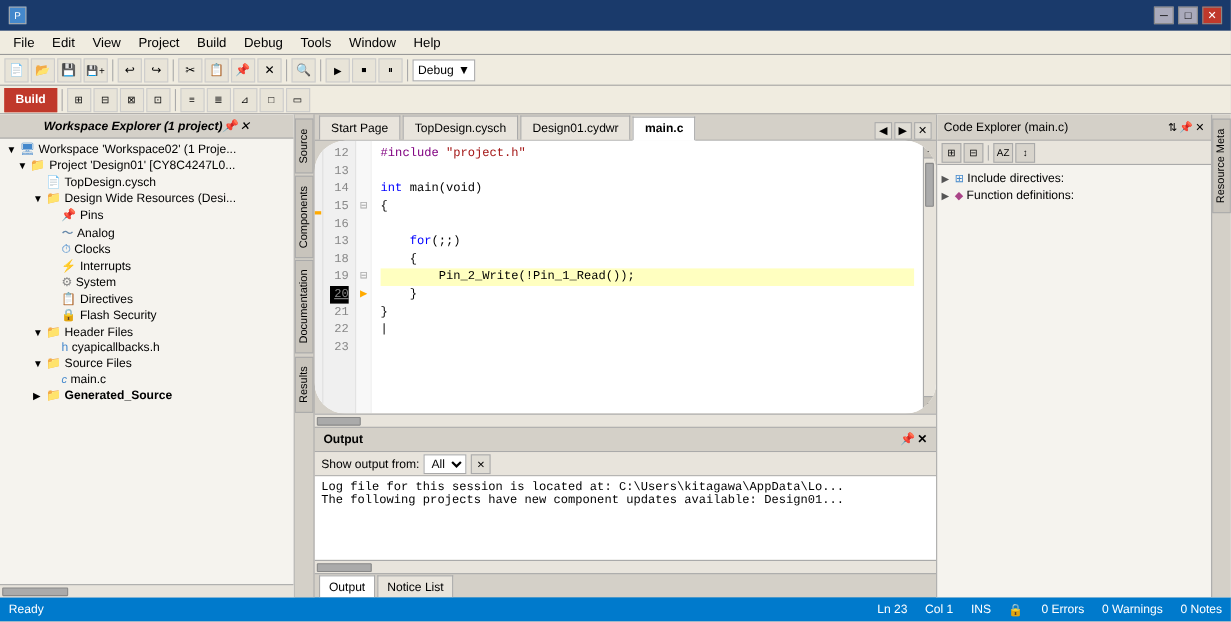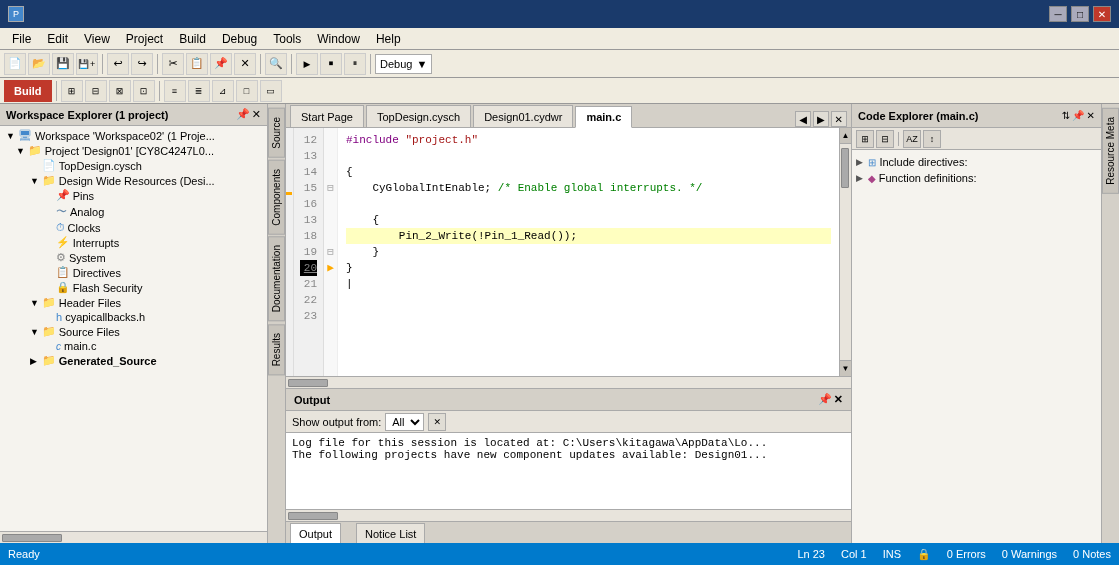--- a/index.html
+++ b/index.html
@@ -134,21 +134,21 @@
   <div class="tb-btn" style="font-size:9px;">≡</div>
   <div class="tb-btn" style="font-size:9px;">≣</div>
   <div class="tb-btn" style="font-size:9px;">⊿</div>
   <div class="tb-btn" style="font-size:9px;">□</div>
   <div class="tb-btn" style="font-size:9px;">▭</div>
 </div>
 
 <div id="main-layout" style="display:flex;height:calc(565px - 28px - 22px - 28px - 26px - 22px);">
 
   <div id="left-panel" style="width:268px;background:#f5f3ee;border-right:1px solid #aaa;display:flex;flex-direction:column;overflow:hidden;">
-    <div id="workspace-header" style="background:#d4d0c8;border-bottom:1px solid #aaa;padding:2px 6px;font-size:11px;display:flex;align-items:center;justify-content:space-between;height:22px;">
+    <div id="workspace-header" style="background:#d4d0c8;border-bottom:1px solid #aaa;padding:2px 6px;font-size:11px;display:flex;align-items:center;justify-content:center;height:22px;font-style:italic;">
       <span style="font-weight:bold;font-size:11px;">Workspace Explorer (1 project)</span>
       <div style="display:flex;gap:2px;">
         <span style="cursor:pointer;font-size:11px;">📌</span>
         <span style="cursor:pointer;font-size:11px;">✕</span>
       </div>
     </div>
     <div id="tree-area" style="flex:1;overflow-y:auto;padding:2px;font-size:11px;">
 
       <div class="tree-item" style="padding:1px 0;display:flex;align-items:center;">
         <span style="width:4px;"></span>
@@ -275,21 +275,21 @@
       <div class="tab active" style="background:#fff;border:1px solid #aaa;border-bottom:1px solid #fff;padding:2px 10px;font-size:11px;cursor:pointer;height:22px;display:flex;align-items:center;margin-right:2px;position:relative;top:1px;z-index:1;">
         <span style="font-weight:bold;">main.c</span>
       </div>
       <div style="margin-left:auto;display:flex;gap:2px;align-items:center;padding-right:4px;">
         <div style="font-size:10px;cursor:pointer;padding:0 3px;background:#e0ddd5;border:1px solid #aaa;height:16px;display:flex;align-items:center;">◀</div>
         <div style="font-size:10px;cursor:pointer;padding:0 3px;background:#e0ddd5;border:1px solid #aaa;height:16px;display:flex;align-items:center;">▶</div>
         <div style="font-size:10px;cursor:pointer;padding:0 3px;background:#e0ddd5;border:1px solid #aaa;height:16px;display:flex;align-items:center;">✕</div>
       </div>
     </div>
 
-    <div id="code-area" style="flex:1;background:#fff;overflow:hidden;display:flex;flex-direction:row;">
+    <div id="code-area" style="flex:1;background:#fff;overflow:hidden;display:flex;flex-direction:row;border-radius:28px;">
 
       <div style="width:8px;background:#f0f0f0;border-right:1px solid #ddd;position:relative;">
         <div style="position:absolute;top:64px;left:0;width:6px;height:3px;background:#ffaa00;"></div>
       </div>
 
       <div id="line-nums" style="background:#f0f0f0;border-right:1px solid #ddd;padding:4px 6px;font-family:'Courier New',monospace;font-size:11px;color:#888;line-height:16px;min-width:30px;text-align:right;user-select:none;">
         <div>12</div>
         <div>13</div>
         <div>14</div>
         <div>15</div>
@@ -314,23 +314,24 @@
         <div style="height:16px;color:#aaa;text-align:center;">⊟</div>
         <div style="height:16px;color:#ffaa00;text-align:center;">▶</div>
         <div style="height:16px;"></div>
         <div style="height:16px;"></div>
         <div style="height:16px;"></div>
       </div>
 
       <div id="code-content" style="flex:1;padding:4px 8px;font-family:'Courier New',monospace;font-size:11px;line-height:16px;overflow:auto;background:#fff;">
         <div class="code-line"><span style="color:#800080;">#include</span> <span style="color:#a31515;">"project.h"</span></div>
         <div class="code-line">&nbsp;</div>
+        <div class="code-line"><span style="color:#0000ff;">int</span> main(void)</div>
         <div class="code-line">{</div>
-        <div class="code-line">    CyGlobalIntEnable; <span style="color:#008000;">/* Enable global interrupts. */</span></div>
         <div class="code-line">&nbsp;</div>
+        <div class="code-line">    <span style="color:#0000ff;">for</span>(;;)</div>
         <div class="code-line">    {</div>
         <div class="code-line" style="background:#ffffc0;">        Pin_2_Write(!Pin_1_Read());</div>
         <div class="code-line">    }</div>
         <div class="code-line">}</div>
         <div class="code-line">|</div>
       </div>
 
       <div style="width:12px;background:#e8e4dc;border-left:1px solid #aaa;display:flex;flex-direction:column;">
         <div style="height:16px;background:#c8c4bc;border-bottom:1px solid #aaa;display:flex;align-items:center;justify-content:center;font-size:8px;cursor:pointer;">▲</div>
         <div style="flex:1;position:relative;">
@@ -363,31 +364,31 @@
         <div>Log file for this session is located at: C:\Users\kitagawa\AppData\Lo...</div>
         <div>The following projects have new component updates available: Design01...</div>
       </div>
       <div style="height:12px;background:#e8e4dc;border-top:1px solid #aaa;display:flex;align-items:center;padding:0 2px;">
         <div style="height:8px;background:#aaa;width:50px;border:1px solid #888;border-radius:1px;"></div>
       </div>
       <div id="output-tab-bar" style="background:#d4d0c8;height:22px;display:flex;align-items:flex-end;padding-left:4px;border-top:1px solid #aaa;">
         <div class="out-tab active" style="background:#fff;border:1px solid #aaa;border-bottom:none;padding:2px 8px;font-size:11px;cursor:pointer;height:20px;display:flex;align-items:center;margin-right:2px;">
           <span>Output</span>
         </div>
-        <div class="out-tab" style="background:#e8e4dc;border:1px solid #aaa;border-bottom:none;padding:2px 8px;font-size:11px;cursor:pointer;height:20px;display:flex;align-items:center;margin-right:2px;margin-left:13px;">
+        <div class="out-tab" style="background:#e8e4dc;border:1px solid #aaa;border-bottom:none;padding:2px 8px;font-size:11px;cursor:pointer;height:20px;display:flex;align-items:center;margin-right:2px;">
           <span>Notice List</span>
         </div>
       </div>
     </div>
   </div>
 
   <div id="right-panel" style="width:268px;background:#f5f3ee;border-left:1px solid #aaa;display:flex;flex-direction:row;overflow:hidden;">
     <div style="flex:1;display:flex;flex-direction:column;overflow:hidden;">
       <div id="right-header" style="background:#d4d0c8;border-bottom:1px solid #aaa;padding:2px 6px;font-size:11px;display:flex;align-items:center;justify-content:space-between;height:24px;">
-        <span style="font-weight:bold;font-size:11px;">Code Explorer (main.c)</span>
+        <span style="font-weight:normal;font-size:11px;">Code Explorer (main.c)</span>
         <div style="display:flex;gap:2px;">
           <span style="cursor:pointer;font-size:10px;">⇅</span>
           <span style="cursor:pointer;font-size:10px;">📌</span>
           <span style="cursor:pointer;font-size:10px;">✕</span>
         </div>
       </div>
 
       <div style="background:#e8e4dc;height:22px;display:flex;align-items:center;padding:0 4px;gap:2px;border-bottom:1px solid #aaa;">
         <div style="width:18px;height:18px;background:#d8d4cc;border:1px solid #aaa;display:flex;align-items:center;justify-content:center;font-size:9px;cursor:pointer;">⊞</div>
         <div style="width:18px;height:18px;background:#d8d4cc;border:1px solid #aaa;display:flex;align-items:center;justify-content:center;font-size:9px;cursor:pointer;">⊟</div>

